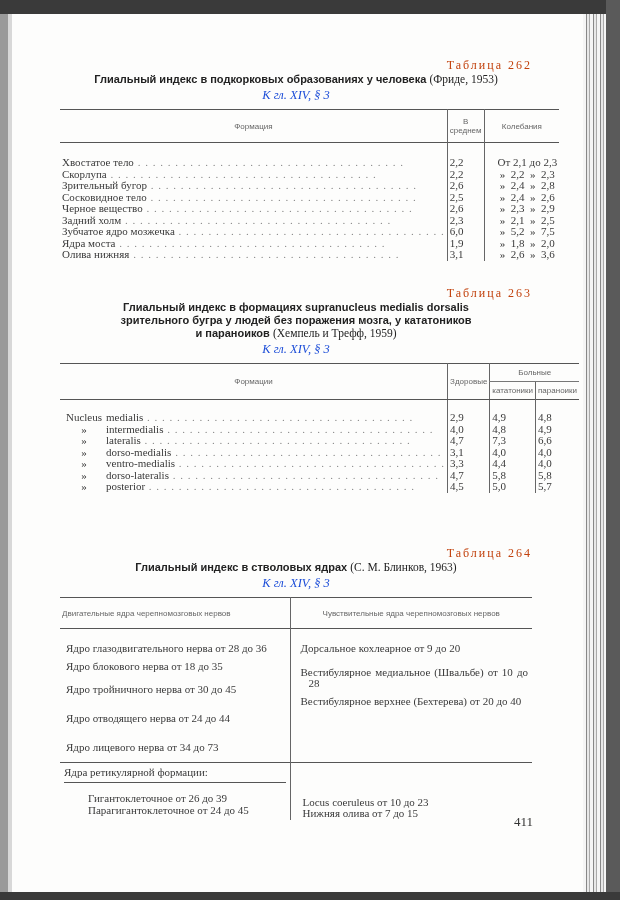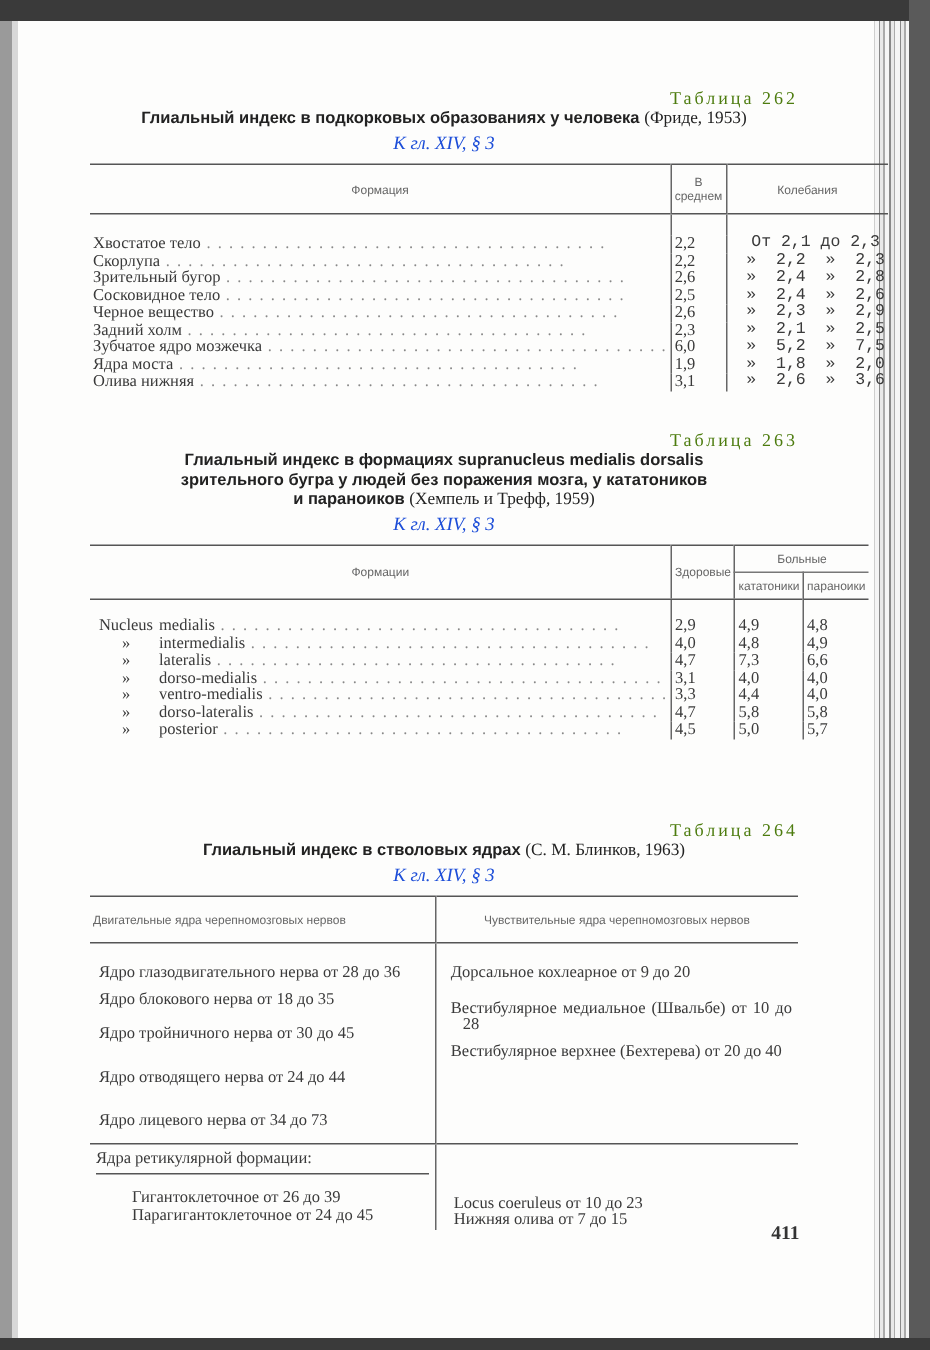--- a/index.html
+++ b/index.html
@@ -16,43 +16,43 @@
   .right-frame { position: absolute; right: 0; top: 0; width: 14px; height: 900px; background: #5a5a5a; }
   .bottom-frame { position: absolute; left: 0; bottom: 0; width: 620px; height: 8px; background: #3a3a3a; }
   .page-stack { position: absolute; left: 583px; top: 14px; width: 24px; height: 878px;
     background: repeating-linear-gradient(90deg, #f5f5f5 0px, #f5f5f5 3px, #888 3px, #888 4px, #e8e8e8 4px, #e8e8e8 6px, #aaa 6px, #aaa 7px); }
   .page {
     position: absolute; left: 12px; top: 14px; width: 571px; height: 878px;
     background: #fdfdfc;
   }
   .content { position: absolute; left: 48px; top: 0; width: 472px; }
 
-  .table-number { text-align: right; font-size: 12px; letter-spacing: 2px; color: #4d7c0f; }
+  .table-number { text-align: right; font-size: 12px; letter-spacing: 2px; color: #c2410c; }
   .table-title { font-family: "Liberation Sans", "DejaVu Sans", sans-serif; font-weight: bold; font-size: 11px; text-align: center; line-height: 13px; color: #222; }
   .table-title .src { font-family: "Liberation Serif", serif; font-weight: normal; font-size: 11.5px; }
   .ref { text-align: center; font-style: italic; font-size: 12.5px; color: #1d4ed8; margin: 2px 0 6px; }
 
   table { border-collapse: collapse; width: 100%; font-size: 11px; color: #3a3a3a; }
   th { font-weight: normal; font-size: 8px; color: #666; font-family: "Liberation Sans", sans-serif; padding: 4px 2px; }
   .rule-top { border-top: 1.5px solid #555; }
   .rule-bot { border-bottom: 1.5px solid #555; }
   .vl { border-left: 1.5px solid #666; }
   td { padding: 0 2px; line-height: 11.5px; }
   .dots { white-space: nowrap; overflow: hidden; }
   .dots::after { content: " . . . . . . . . . . . . . . . . . . . . . . . . . . . . . . . . . . . ."; color: #888; letter-spacing: 1px; }
   .num { text-align: left; }
-  .range { text-align: center; white-space: pre; font-family: Liberation Mono, monospace; padding-left: 13px; }
+  .range { text-align: center; white-space: pre; font-family: Liberation Serif, serif; padding-left: 13px; }
 
   #t262 { position: absolute; top: 44px; left: 0; width: 100%; }
   #t263 { position: absolute; top: 272px; left: 0; width: 100%; }
   #t264 { position: absolute; top: 532px; left: 0; width: 100%; }
 
   .t264 td { vertical-align: top; font-size: 11px; line-height: 11.5px; padding: 0 4px; }
   .hang { padding-left: 10px; text-indent: -8px; }
-  .page-num { position: absolute; right: 50px; top: 800px; font-size: 13px; color: #333; font-weight: bold; }
+  .page-num { position: absolute; right: 50px; top: 800px; font-size: 13px; color: #333; }
 </style>
 </head>
 <body>
 
 <div class="top-frame"></div>
 <div class="left-edge"></div>
 <div class="page-stack"></div>
 <div class="right-frame"></div>
 <div class="bottom-frame"></div>
 

